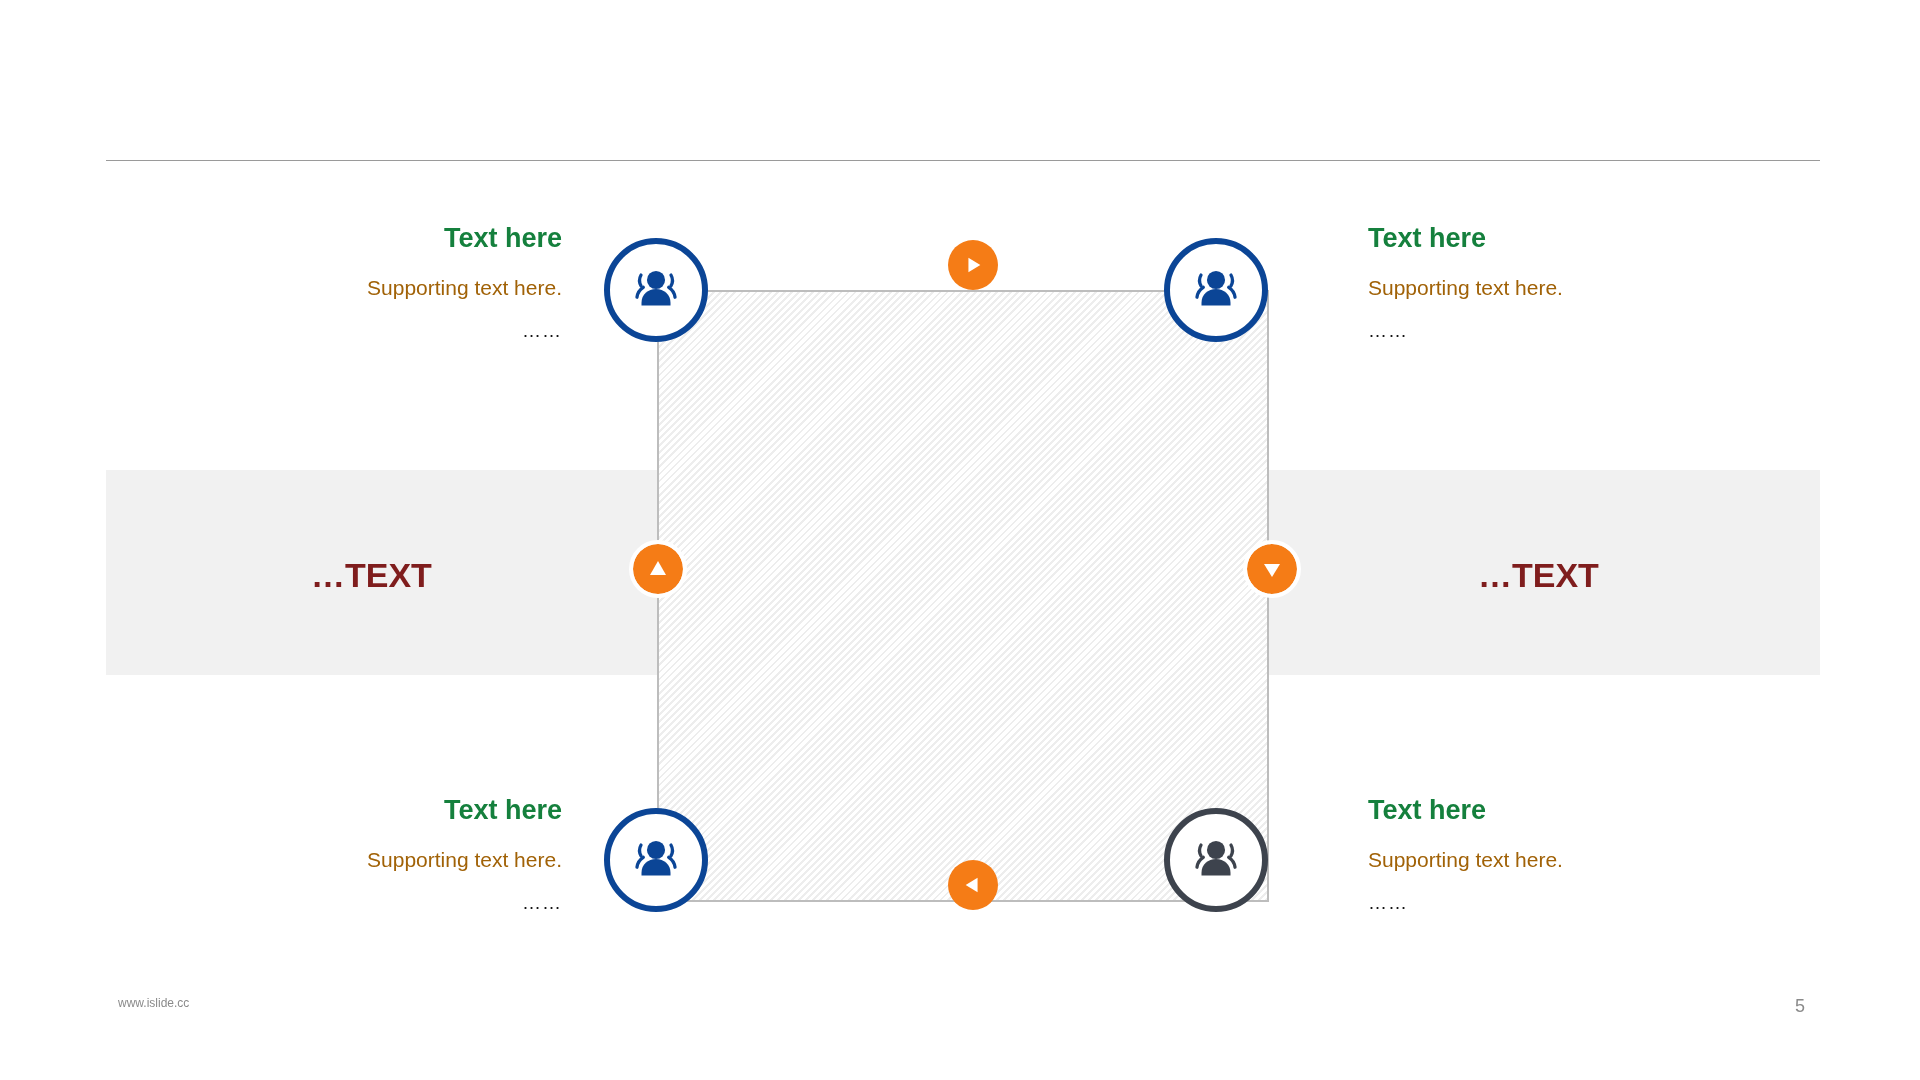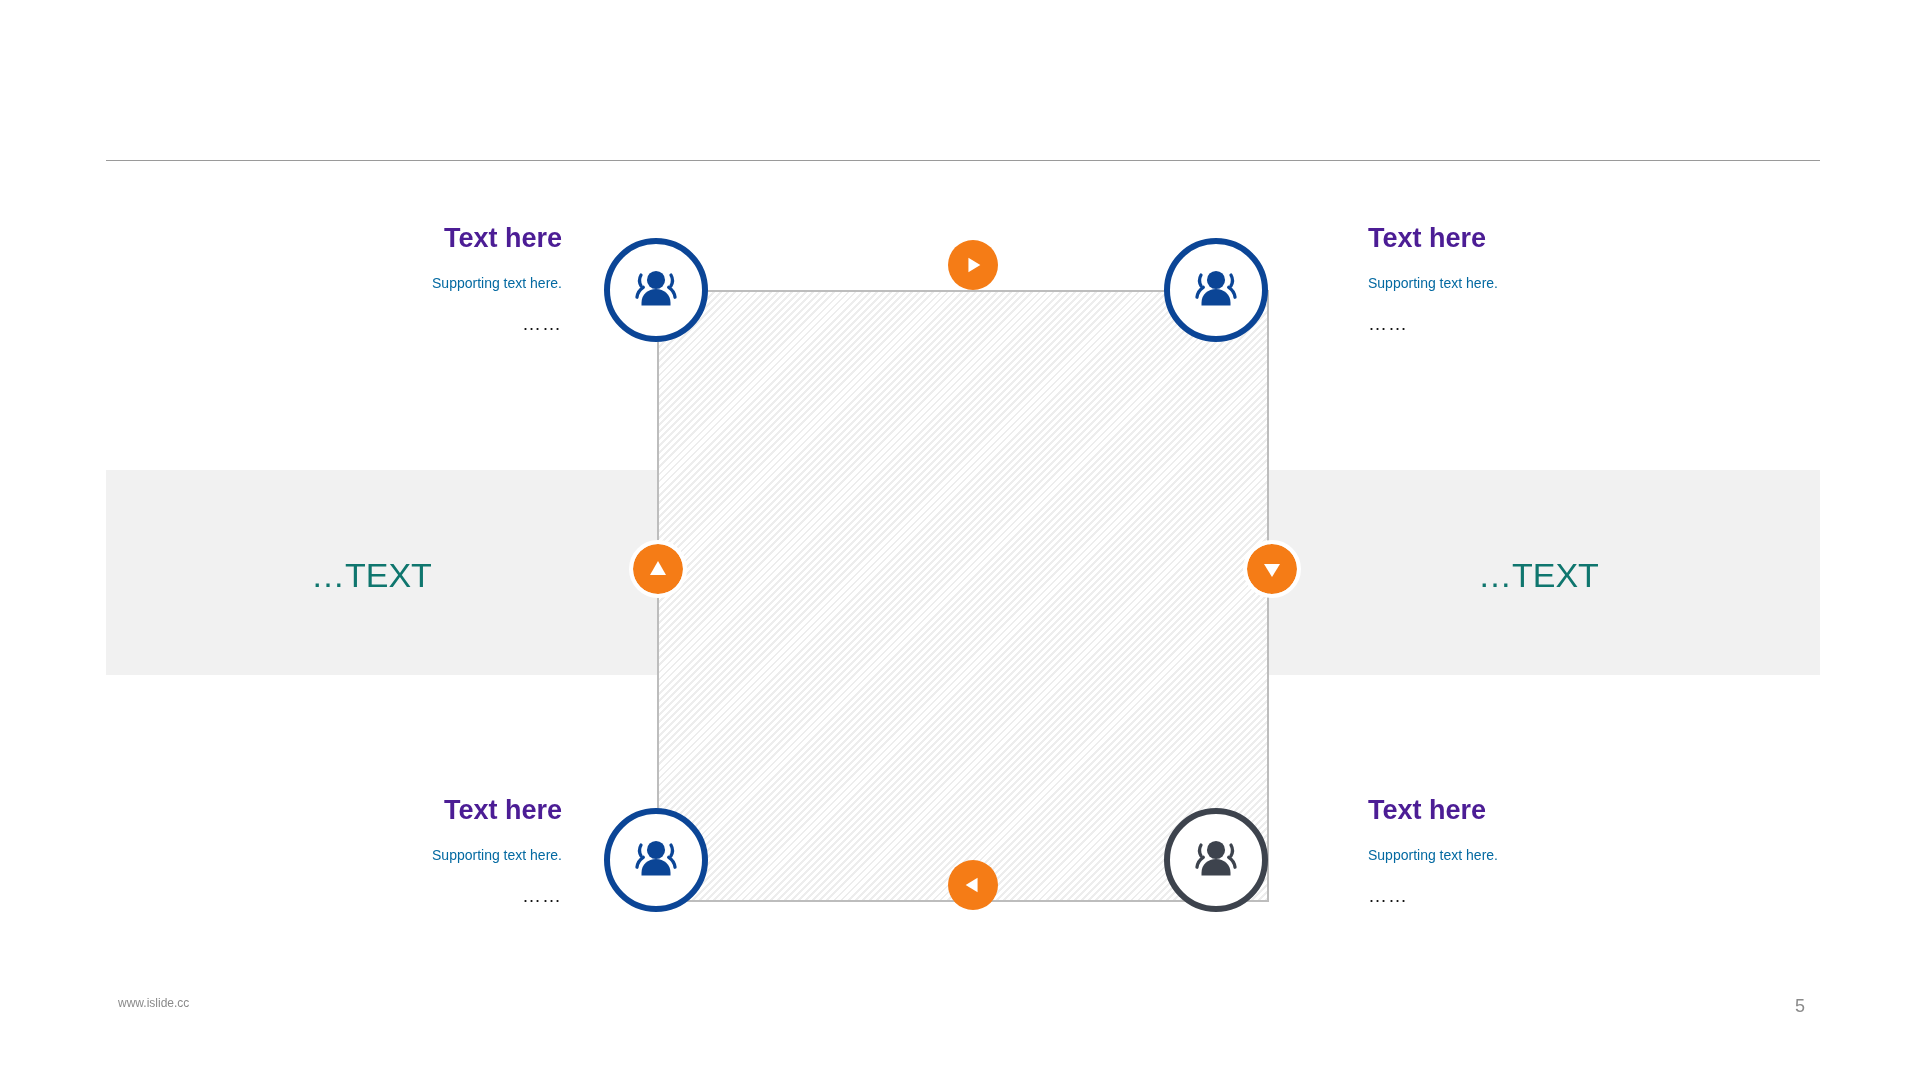--- a/index.html
+++ b/index.html
@@ -110,28 +110,28 @@
   .marker-right  { left: 1243px; top: 540px; }
 
   
   .txt {
     position: absolute;
     width: 330px;
   }
   .txt .title {
     font-size: 27px;
     font-weight: bold;
-    color: #4c1d95;
+    color: #15803d;
     line-height: 1.2;
     margin: 0 0 22px 0;
     white-space: nowrap;
   }
   .txt .support {
-    font-size: 14px;
-    color: #0369a1;
+    font-size: 21px;
+    color: #a16207;
     line-height: 1.1;
     margin: 0 0 22px 0;
     white-space: nowrap;
   }
   .txt .dots {
     font-size: 19px;
     color: #151515;
     line-height: 1.1;
     margin: 0;
     letter-spacing: 1px;
@@ -142,22 +142,22 @@
 
   .txt-tl { left: 232px; top: 222px; }
   .txt-bl { left: 232px; top: 794px; }
   .txt-tr { left: 1368px; top: 222px; }
   .txt-br { left: 1368px; top: 794px; }
 
   
   .big-text {
     position: absolute;
     font-size: 34px;
-    font-weight: normal;
-    color: #0f766e;
+    font-weight: bold;
+    color: #7f1d1d;
     white-space: nowrap;
     top: 556px;
   }
   .big-text-left  { left: 311px; }
   .big-text-right { left: 1478px; }
 
   
   .footer-url {
     position: absolute;
     left: 118px;

